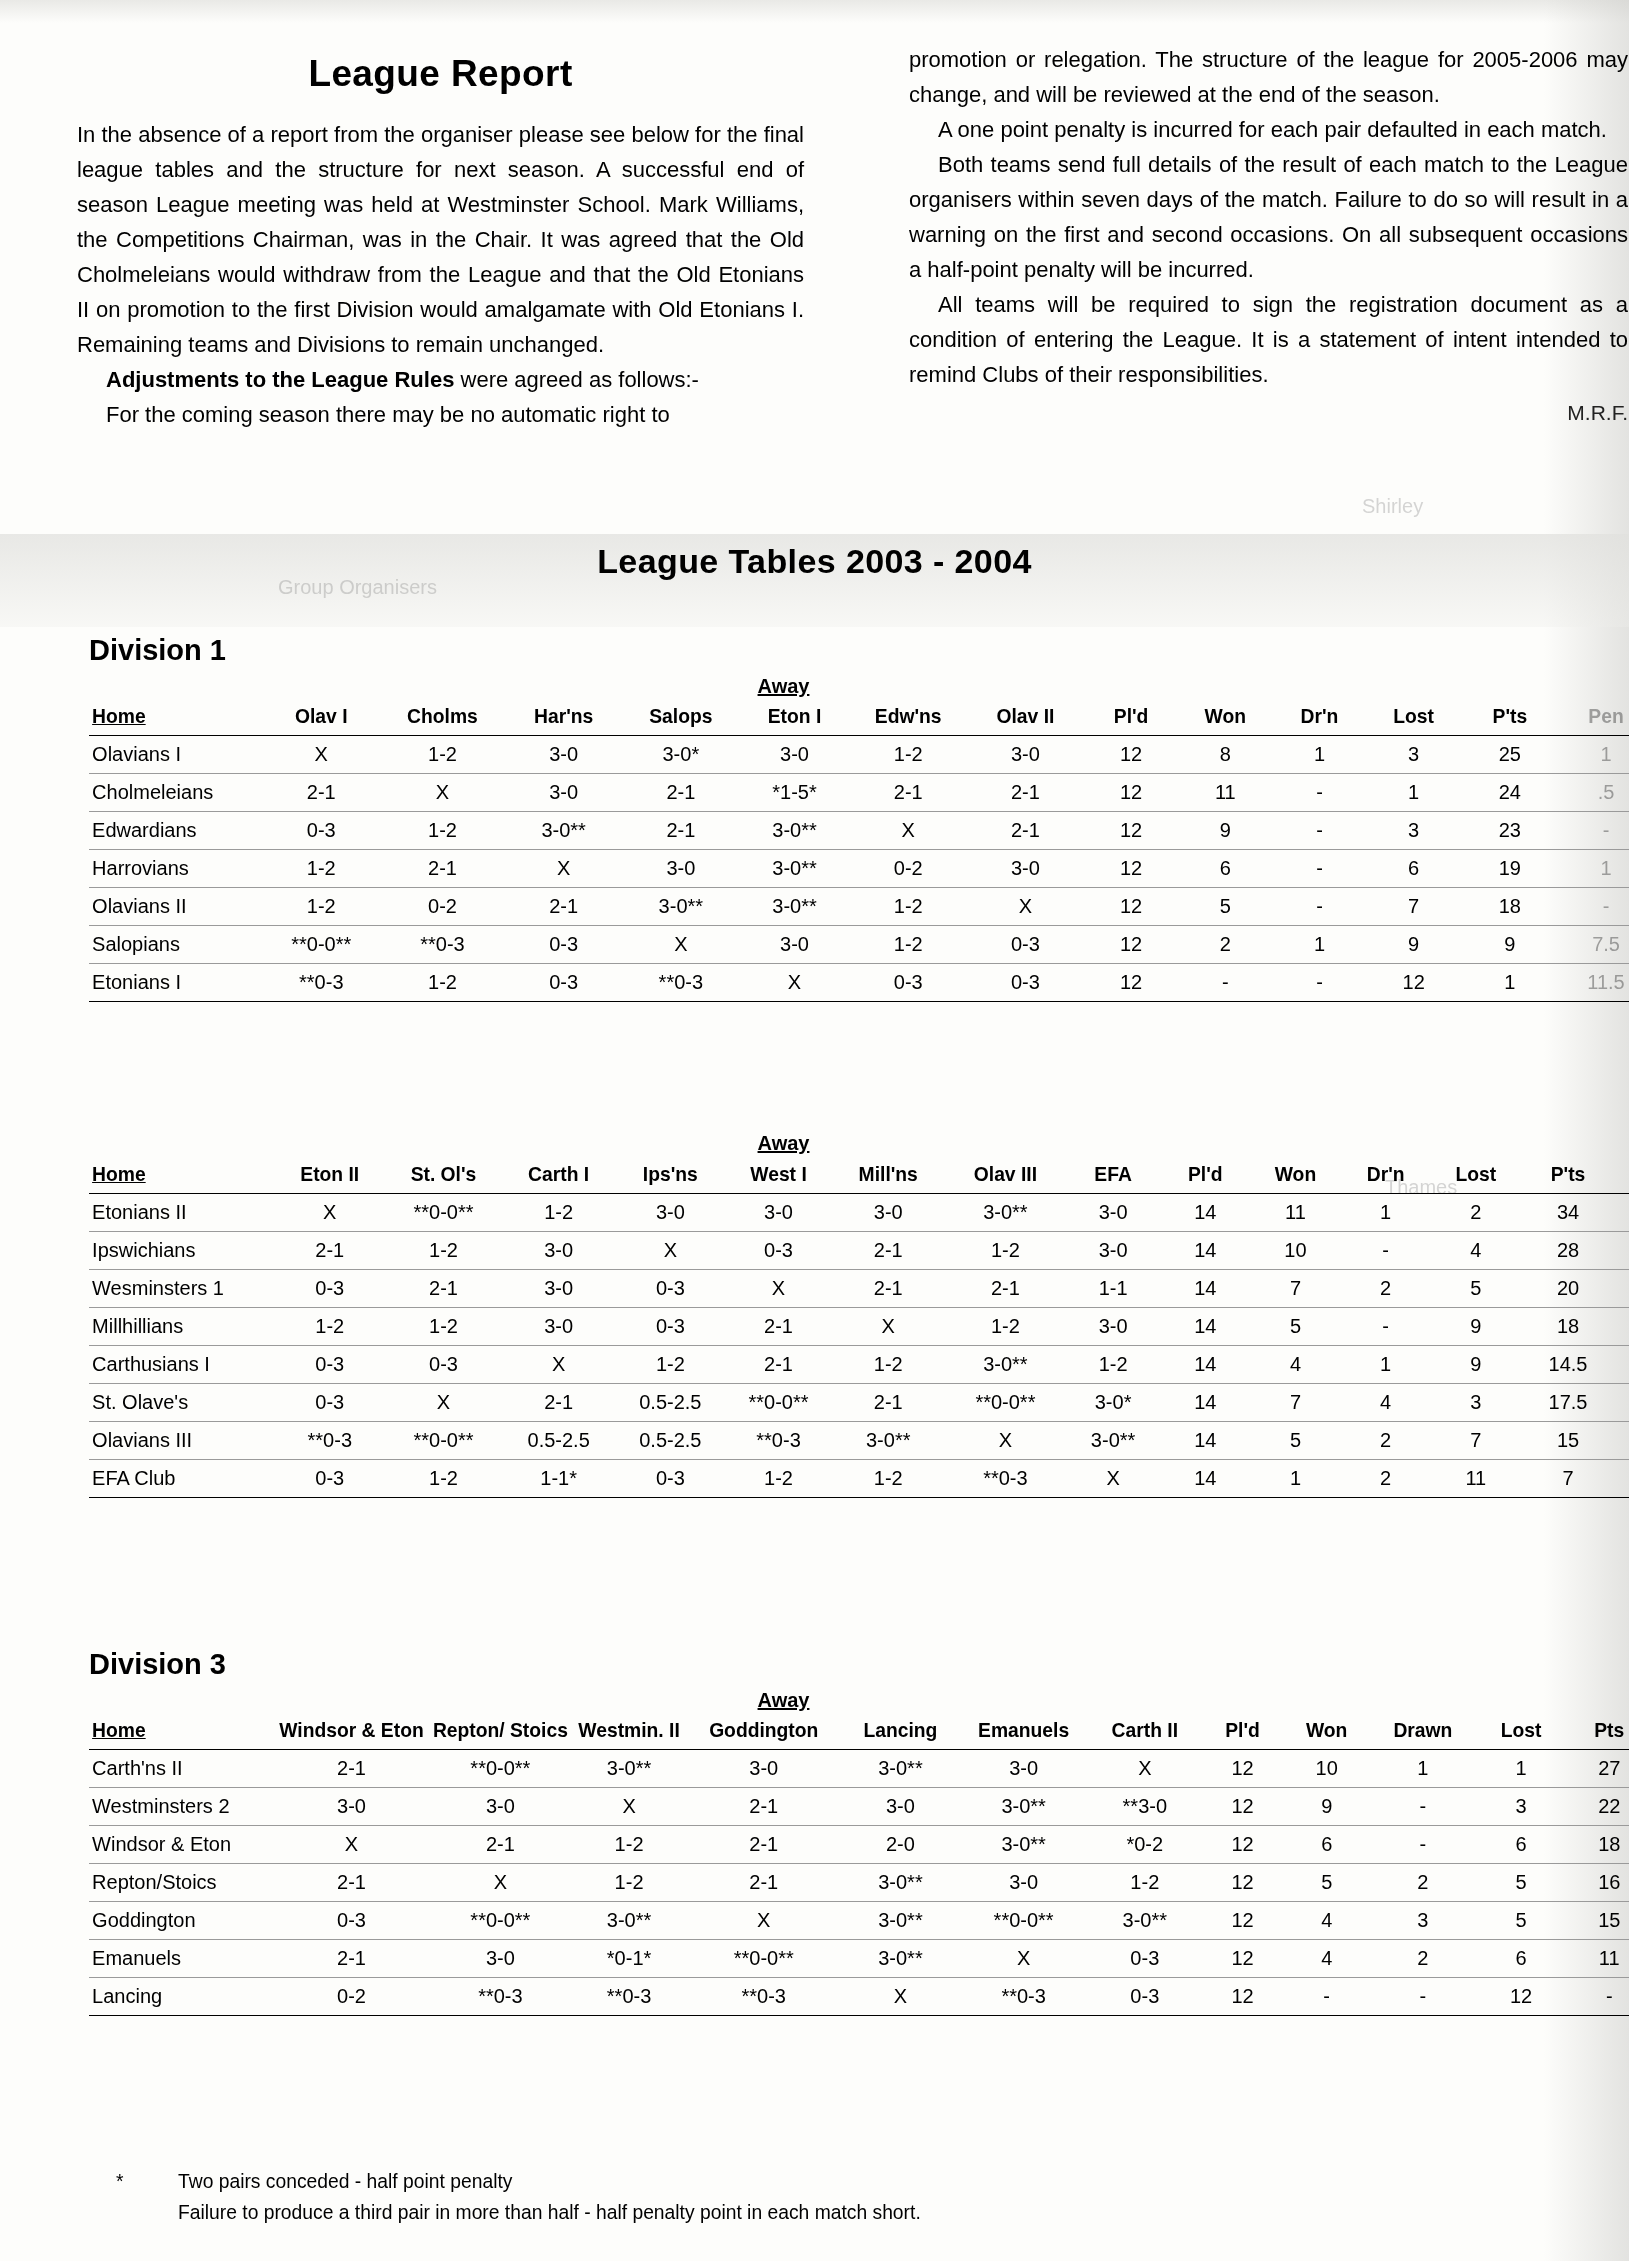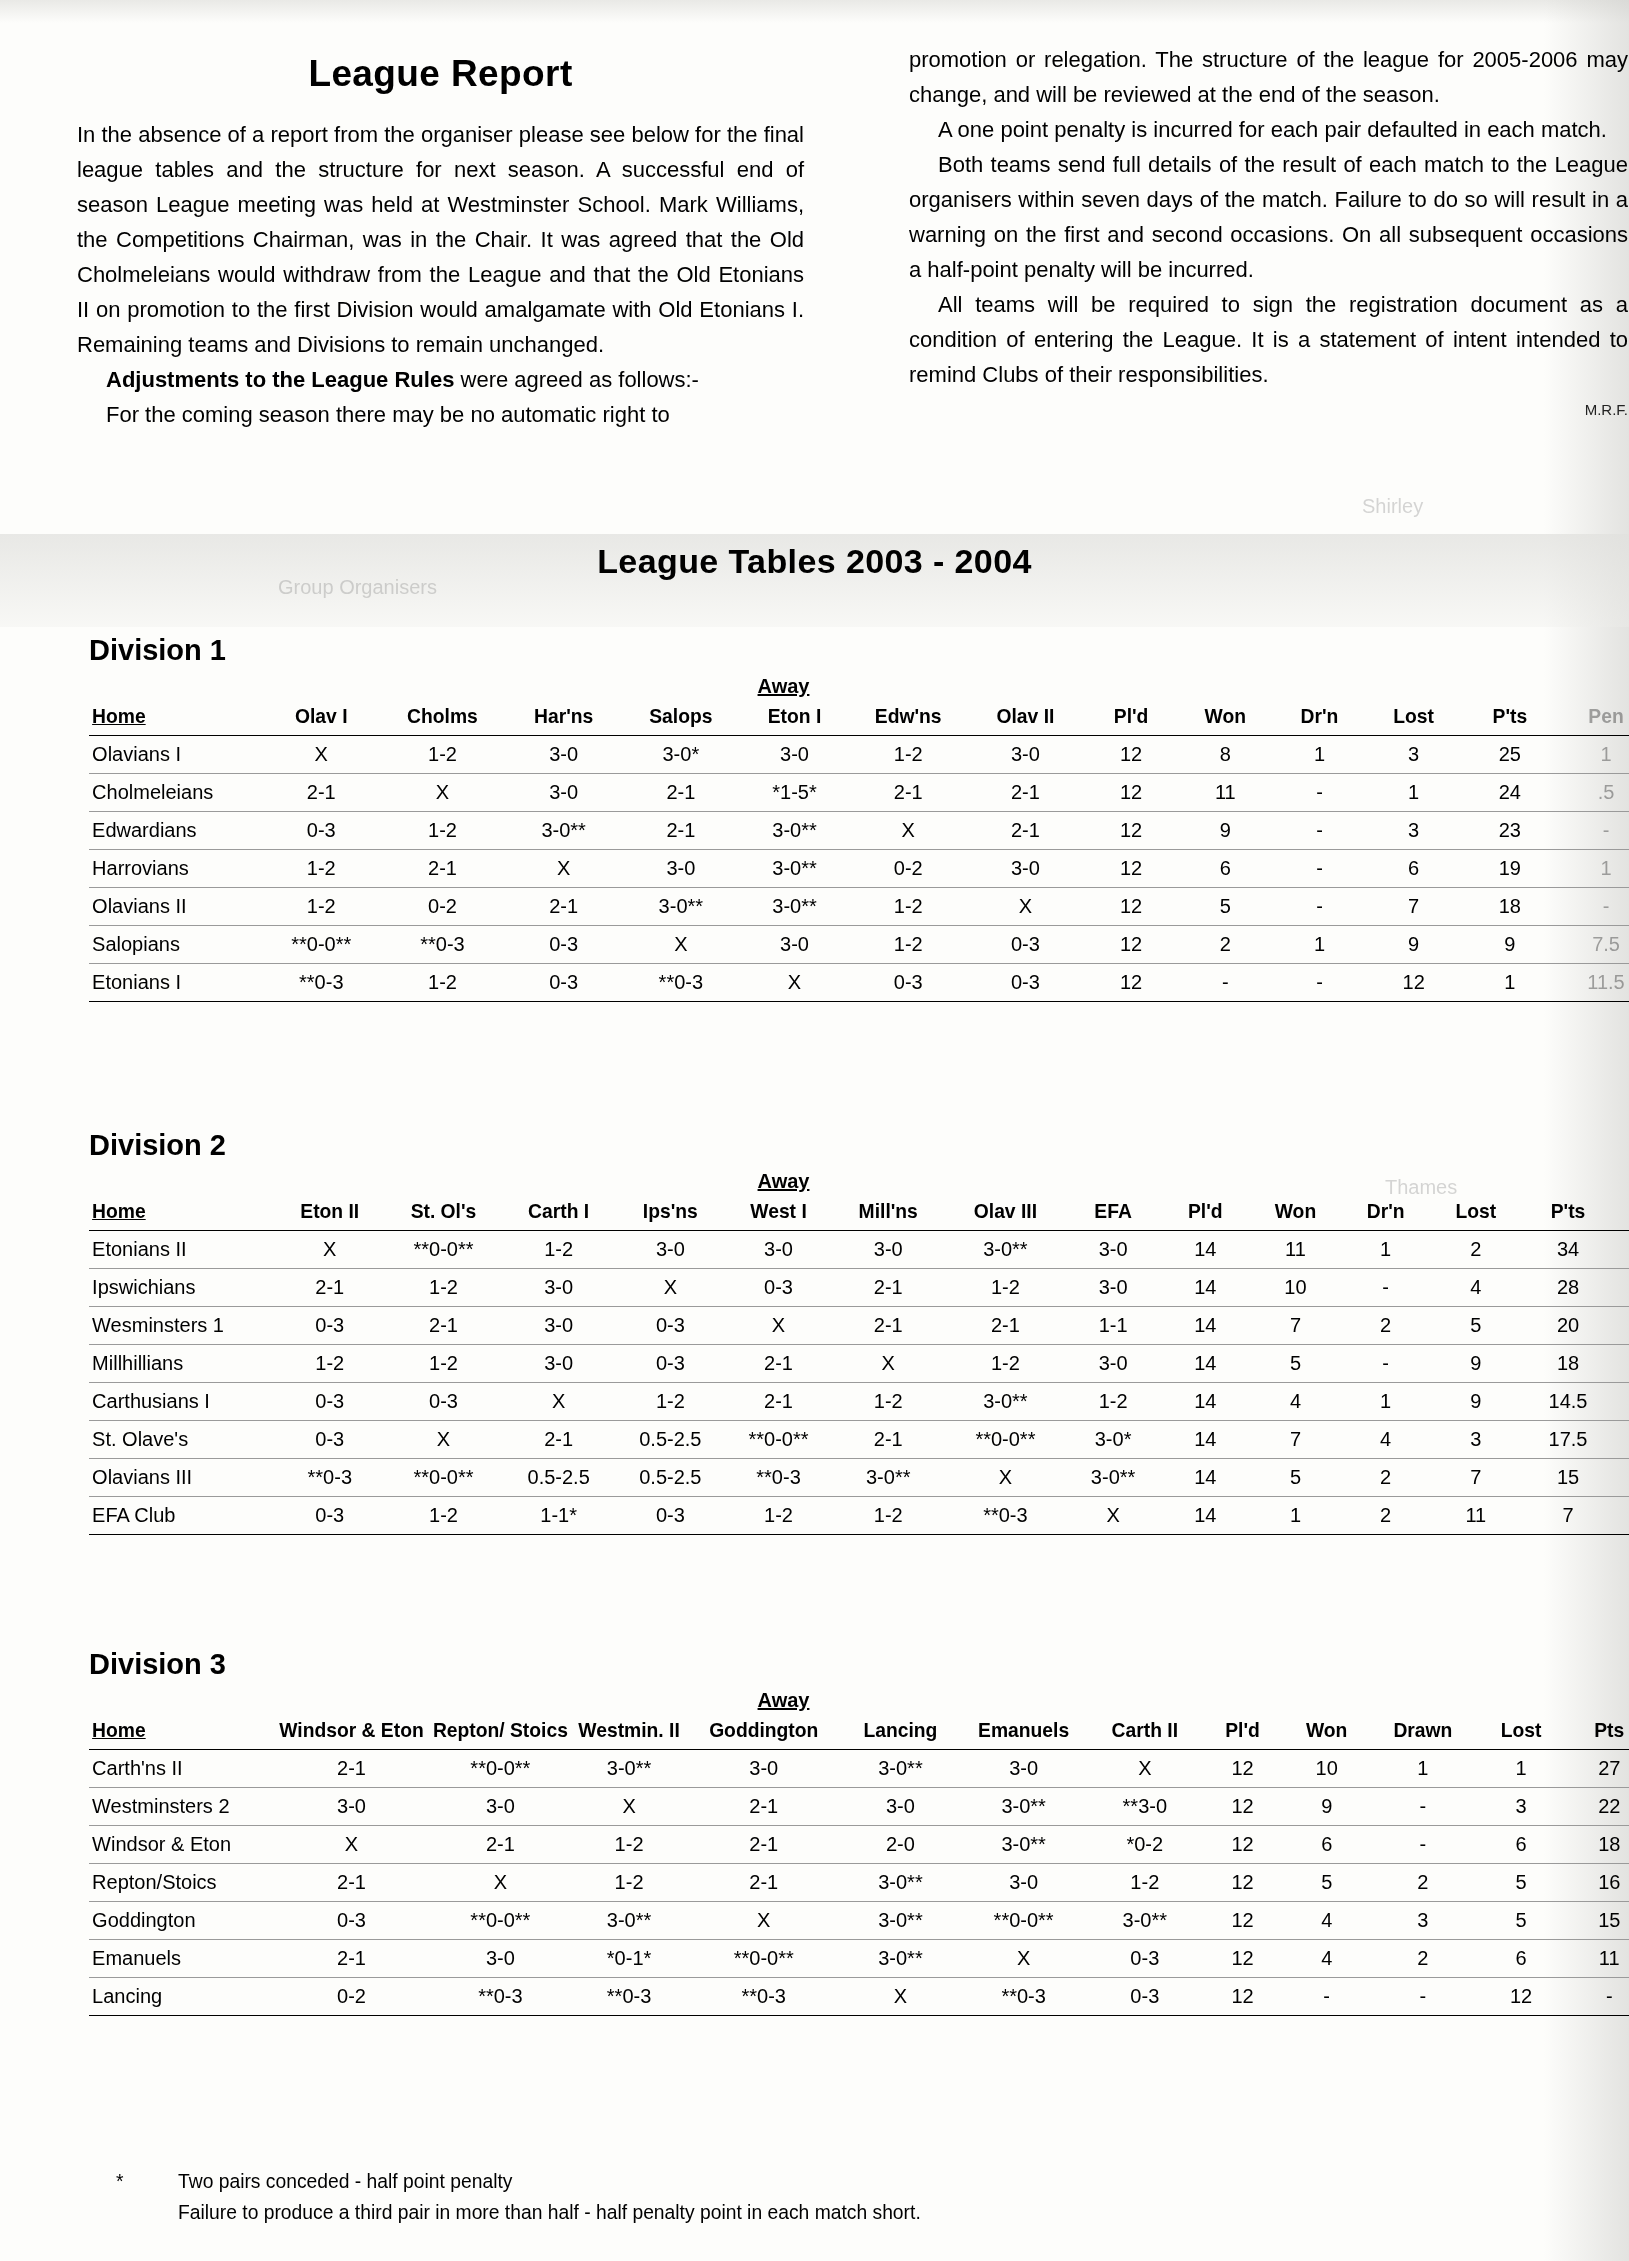--- a/index.html
+++ b/index.html
@@ -79,21 +79,21 @@
     line-height: 35px;
     text-align: justify;
     margin: 0;
   }
   .body-text + .body-text {
     text-indent: 29px;
   }
   .bold { font-weight: bold; }
   .signature {
     text-align: right;
-    font-size: 15px;
+    font-size: 21px;
     margin-top: 9.3px;
     color: #222;
   }
 
   
   .tables-title {
     position: absolute;
     left: 0; top: 542px;
     width: 1629px;
     text-align: center;
@@ -335,21 +335,20 @@
             <td>-</td>
             <td>12</td>
             <td>1</td>
             <td class="faded">11.5</td>
           </tr>
         </tbody>
       </table>
   </div>
 
   <div class="division-block" style="top:1129px;">
-    <div class="division-title">Division 2</div>
     <div class="away-label">Away</div>
     <table class="league" id="table-div2">
         <thead>
           <tr>
             <th class="home-head" style="min-width: 178px;">Home</th>
             <th style="min-width: 101px;">Eton II</th>
             <th style="min-width: 108px;">St. Ol's</th>
             <th style="min-width: 104px;">Carth I</th>
             <th style="min-width: 101px;">Ips'ns</th>
             <th style="min-width: 97px;">West I</th>

